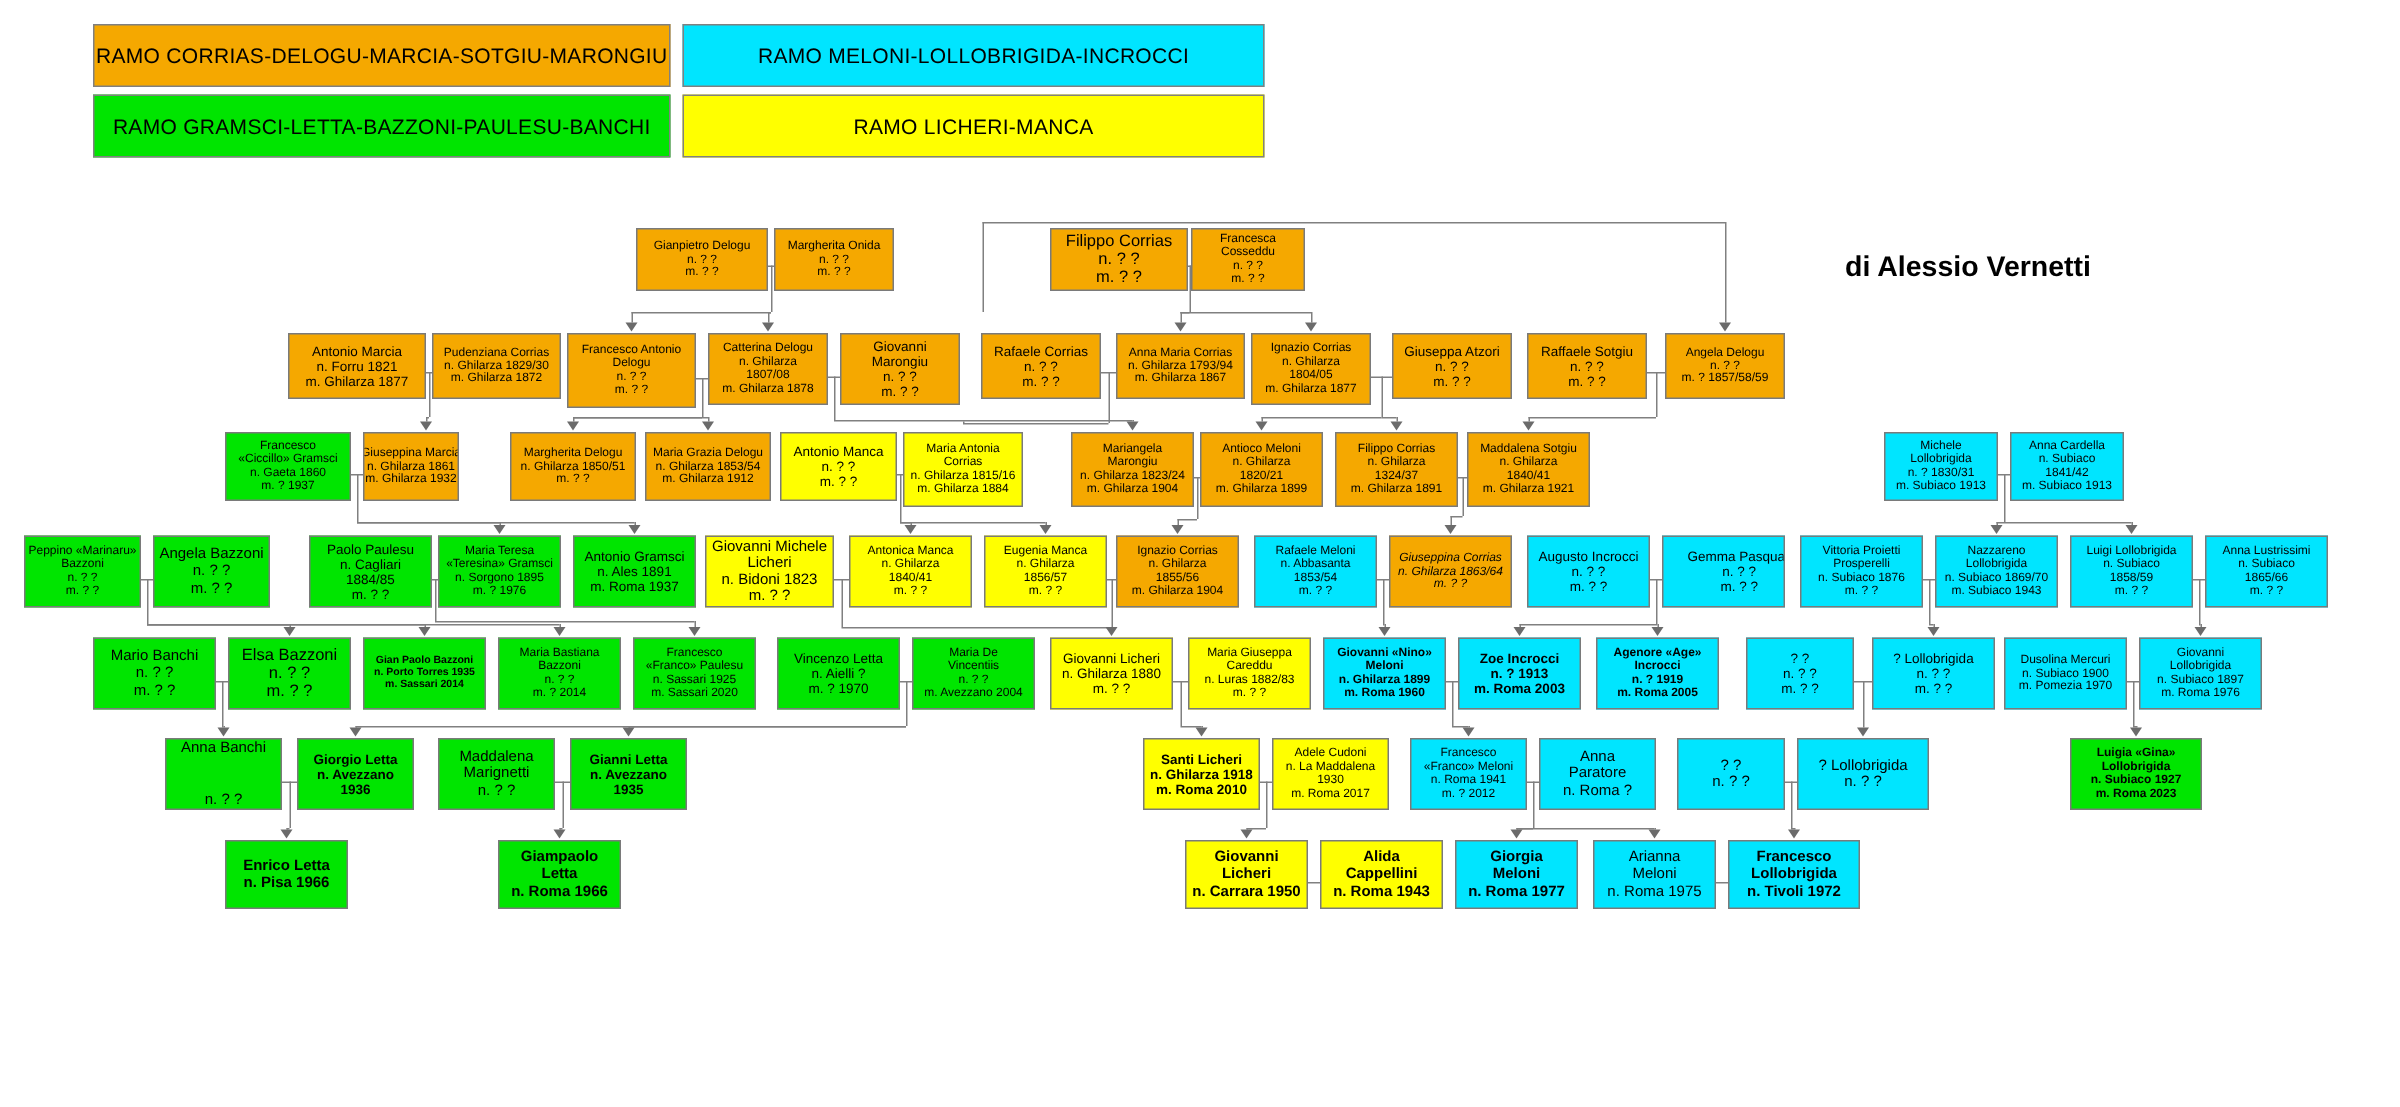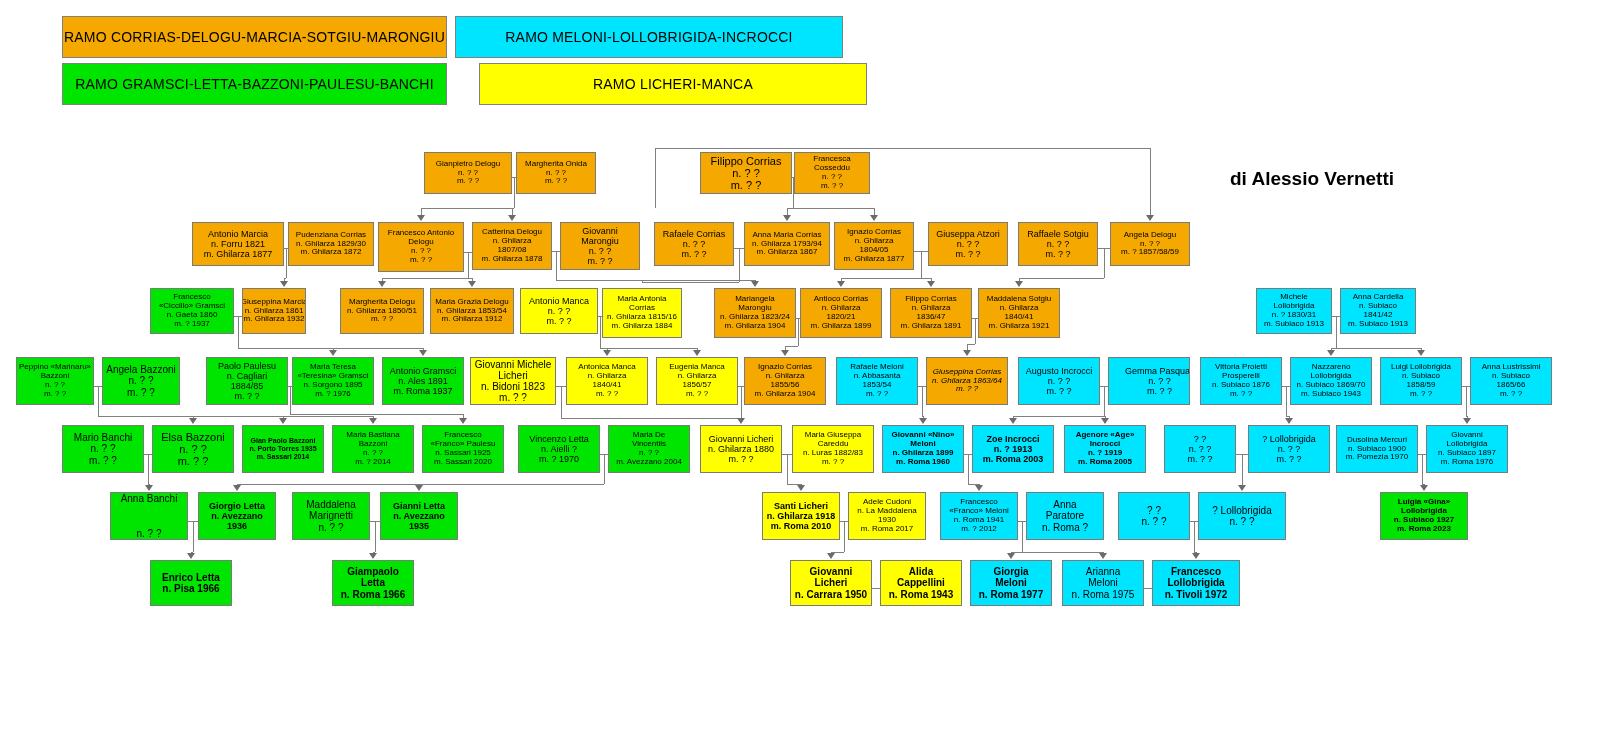--- a/index.html
+++ b/index.html
@@ -39,21 +39,21 @@
   <div id="legend-layer">
       <div class="legend orange" style="left: 62px; top: 16px; width: 385px; height: 42px;">
         <span>RAMO CORRIAS-DELOGU-MARCIA-SOTGIU-MARONGIU</span>
       </div>
       <div class="legend cyan" style="left: 455px; top: 16px; width: 388px; height: 42px;">
         <span>RAMO MELONI-LOLLOBRIGIDA-INCROCCI</span>
       </div>
       <div class="legend green" style="left: 62px; top: 63px; width: 385px; height: 42px;">
         <span>RAMO GRAMSCI-LETTA-BAZZONI-PAULESU-BANCHI</span>
       </div>
-      <div class="legend yellow" style="left: 455px; top: 63px; width: 388px; height: 42px; margin-left: 24px;">
+      <div class="legend yellow" style="left: 455px; top: 63px; width: 388px; height: 42px;">
         <span>RAMO LICHERI-MANCA</span>
       </div>
     </div>
   <div id="lines-layer">
       <div class="ln hl" style="left: 512px; top: 177.2px; width: 4px;"></div>
       <div class="ln vl" style="left: 514px; top: 177.2px; height: 30.8px;"></div>
       <div class="ln hl" style="left: 421px; top: 208px; width: 93px;"></div>
       <div class="ln vl" style="left: 421px; top: 208px; height: 7px;"></div>
       <div class="arw" style="left: 417px; top: 215px;"></div>
       <div class="ln hl" style="left: 512px; top: 208px; width: 2px;"></div>
@@ -363,29 +363,29 @@
         <span class="l">n. Ghilarza 1815/16</span>
         <span class="l">m. Ghilarza 1884</span>
       </div>
       <div class="node orange" style="left: 714px; top: 288px; width: 82px; height: 50px; font-size: 8px;">
         <span class="l">Mariangela</span>
         <span class="l">Marongiu</span>
         <span class="l">n. Ghilarza 1823/24</span>
         <span class="l">m. Ghilarza 1904</span>
       </div>
       <div class="node orange" style="left: 800px; top: 288px; width: 82px; height: 50px; font-size: 8px;">
-        <span class="l">Antioco Corrias</span>
+        <span class="l">Antioco Meloni</span>
         <span class="l">n. Ghilarza</span>
         <span class="l">1820/21</span>
         <span class="l">m. Ghilarza 1899</span>
       </div>
       <div class="node orange" style="left: 890px; top: 288px; width: 82px; height: 50px; font-size: 8px;">
         <span class="l">Filippo Corrias</span>
         <span class="l">n. Ghilarza</span>
-        <span class="l">1836/47</span>
+        <span class="l">1324/37</span>
         <span class="l">m. Ghilarza 1891</span>
       </div>
       <div class="node orange" style="left: 978px; top: 288px; width: 82px; height: 50px; font-size: 8px;">
         <span class="l">Maddalena Sotgiu</span>
         <span class="l">n. Ghilarza</span>
         <span class="l">1840/41</span>
         <span class="l">m. Ghilarza 1921</span>
       </div>
       <div class="node cyan" style="left: 1256px; top: 288px; width: 76px; height: 46px; font-size: 8px;">
         <span class="l">Michele</span>

